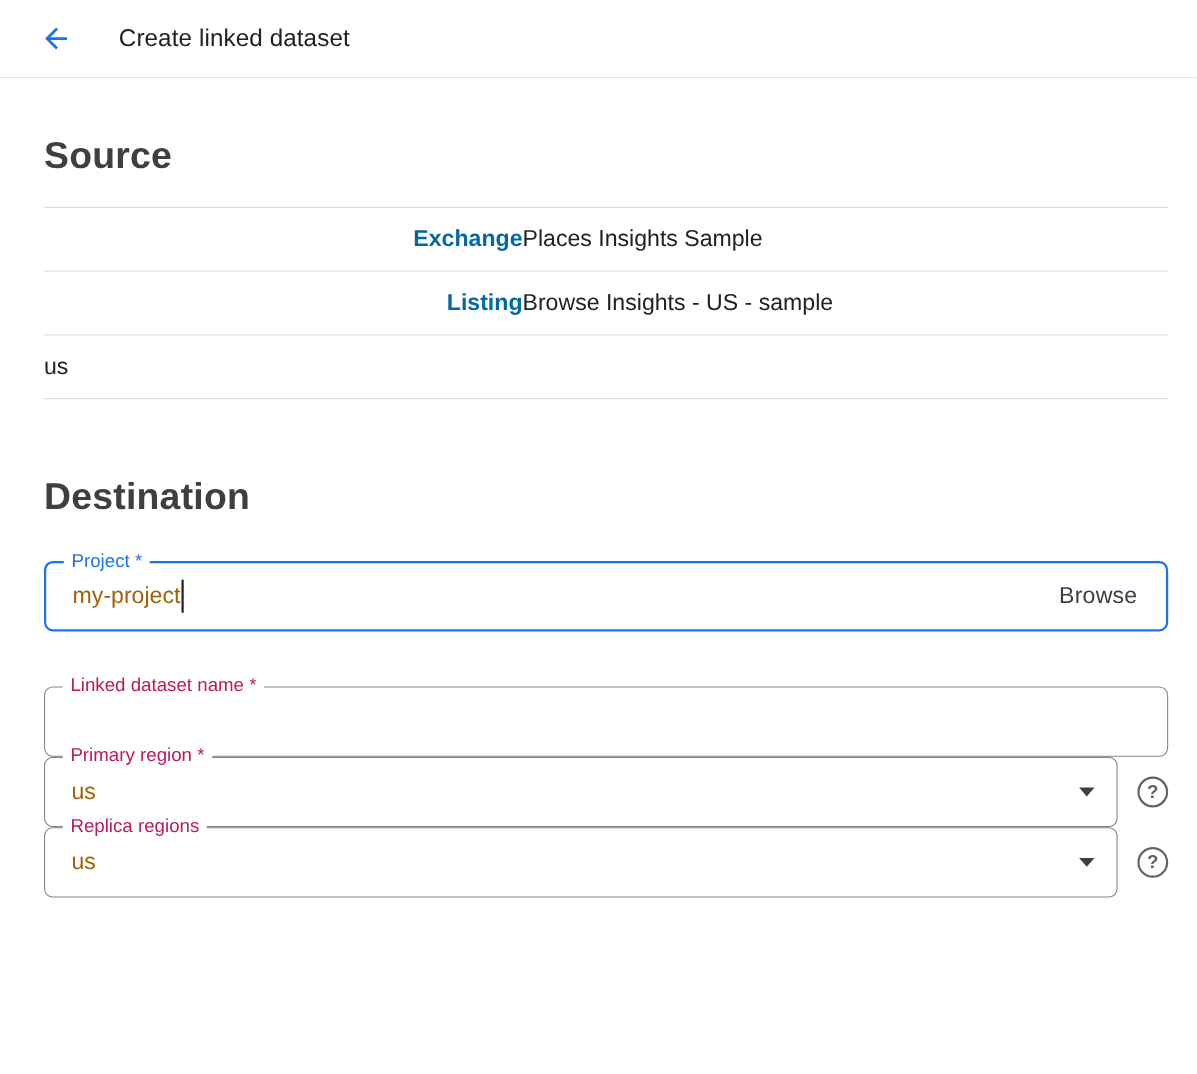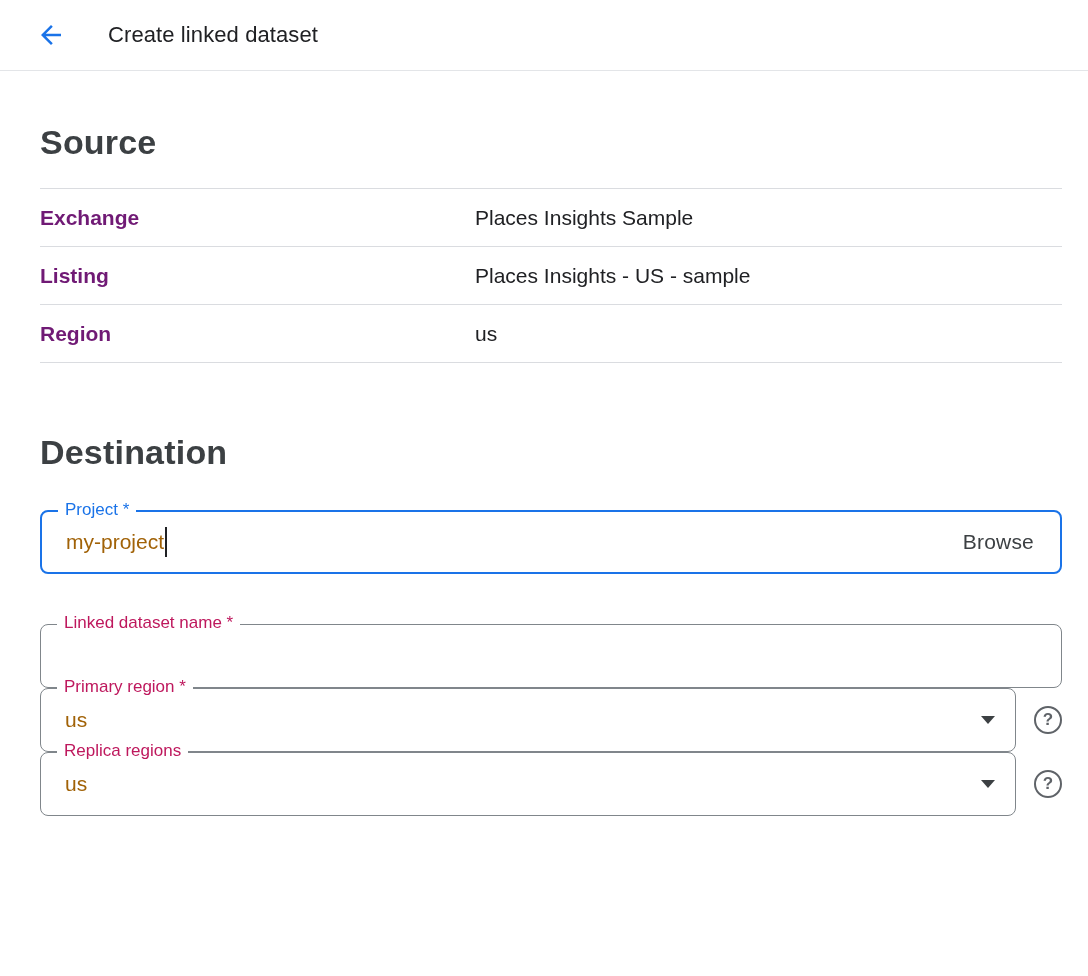--- a/index.html
+++ b/index.html
@@ -60,21 +60,22 @@
     display: flex;
     align-items: center;
     height: 58px;
     border-bottom: 1px solid #dadce0;
     font-size: 21px;
   }
   .kv-label {
     width: 435px;
     flex: none;
     font-weight: 700;
-    color: #701a75;
+    color: #0369a1;
+    text-align: right;
   }
   .kv-value {
     flex: 1;
     font-weight: 400;
     color: #202124;
   }
 
   
   .field {
     position: relative;
@@ -179,24 +180,23 @@
 
   <h2 class="section-heading source-heading">Source</h2>
 
   <div class="kv-table">
     <div class="kv-row">
       <div class="kv-label">Exchange</div>
       <div class="kv-value">Places Insights Sample</div>
     </div>
     <div class="kv-row">
       <div class="kv-label">Listing</div>
-      <div class="kv-value">Places Insights - US - sample</div>
+      <div class="kv-value">Browse Insights - US - sample</div>
     </div>
     <div class="kv-row">
-      <div class="kv-label">Region</div>
       <div class="kv-value">us</div>
     </div>
   </div>
 
   <h2 class="section-heading destination-heading">Destination</h2>
 
   <div class="field focused project-field">
     <span class="float-label">Project *</span>
     <span class="field-value">my-project</span>
     <span class="text-cursor"></span>

